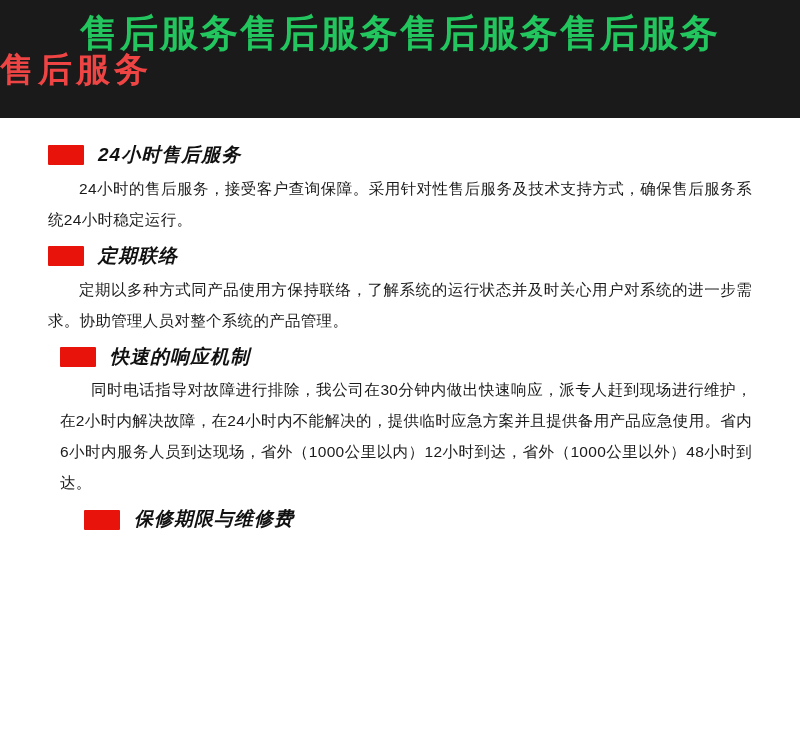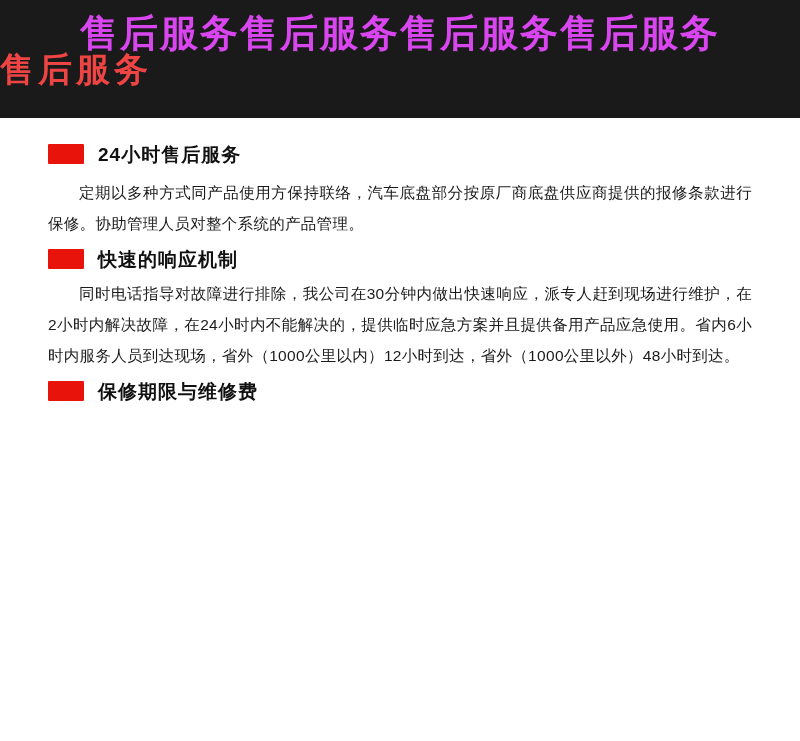--- a/index.html
+++ b/index.html
@@ -32,21 +32,21 @@
   }
   .banner-ghost {
     position: absolute;
     top: 8px;
     left: 0;
     width: 100%;
     text-align: center;
     font-size: 38px;
     font-weight: bold;
     letter-spacing: 2px;
-    color: #d946ef;
+    color: #22c55e;
     white-space: nowrap;
     user-select: none;
   }
   .banner-title {
     position: absolute;
     top: 47px;
     left: 0;
     width: 100%;
     font-size: 34px;
     font-weight: bold;
@@ -57,21 +57,23 @@
   
   .content {
     padding: 26px 48px 0 48px;
     box-sizing: border-box;
   }
   .section {
     margin-bottom: 8px;
   }
   .section-head {
     display: flex;
+    align-items: center;
     margin-bottom: 6px;
+    font-style: italic;
   }
   .bullet {
     width: 36px;
     height: 20px;
     background: #e8140c;
     flex: 0 0 auto;
     margin-right: 14px;
     border-radius: 1px;
   }
   .section-title {
@@ -85,44 +87,49 @@
     font-size: 15.5px;
     line-height: 2.0;
     color: #1a1a1a;
     text-indent: 2em;
     margin: 0 0 2px 0;
     text-align: justify;
     letter-spacing: 0.3px;
   }
   .sec-1 { margin-bottom: 10px; }
   .sec-2 { margin-bottom: 10px; }
-  .sec-3 { margin-bottom: 10px; }
-  .sec-4 { margin-bottom: 0; }
+  .sec-3 { margin-bottom: 10px; margin-left: 12px; }
+  .sec-4 { margin-bottom: 0; margin-left: 36px; }
 </style>
 </head>
 <body>
 
 <div class="page">
 
   <div class="banner">
     <div class="banner-ghost">售后服务售后服务售后服务售后服务</div>
     <div class="banner-title">售后服务</div>
   </div>
 
   <div class="content">
 
     <div class="section sec-1">
       <div class="section-head">
         <span class="bullet"></span>
         <span class="section-title">24小时售后服务</span>
       </div>
+      <p class="para">24小时的售后服务，接受客户查询保障。采用针对性售后服务及技术支持方式，确保售后服务系统24小时稳定运行。</p>
     </div>
 
     <div class="section sec-2">
-      <p class="para">定期以多种方式同产品使用方保持联络，汽车底盘部分按原厂商底盘供应商提供的报修条款进行保修。协助管理人员对整个系统的产品管理。</p>
+      <div class="section-head">
+        <span class="bullet"></span>
+        <span class="section-title">定期联络</span>
+      </div>
+      <p class="para">定期以多种方式同产品使用方保持联络，了解系统的运行状态并及时关心用户对系统的进一步需求。协助管理人员对整个系统的产品管理。</p>
     </div>
 
     <div class="section sec-3">
       <div class="section-head">
         <span class="bullet"></span>
         <span class="section-title">快速的响应机制</span>
       </div>
       <p class="para">同时电话指导对故障进行排除，我公司在30分钟内做出快速响应，派专人赶到现场进行维护，在2小时内解决故障，在24小时内不能解决的，提供临时应急方案并且提供备用产品应急使用。省内6小时内服务人员到达现场，省外（1000公里以内）12小时到达，省外（1000公里以外）48小时到达。</p>
     </div>
 

